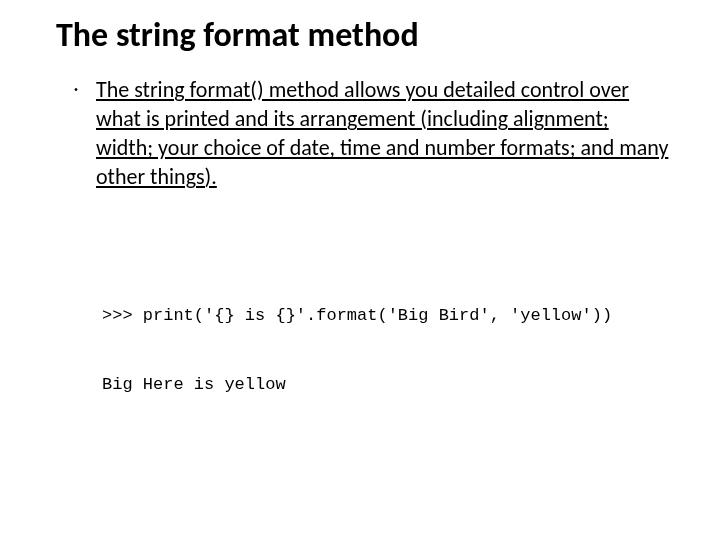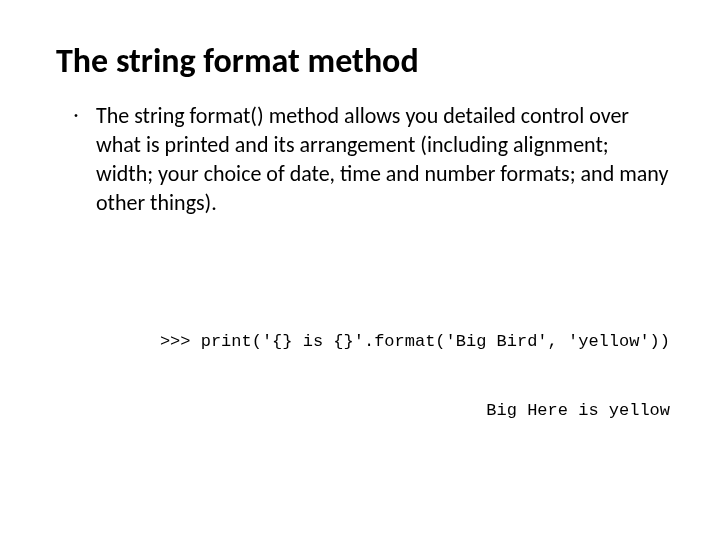--- a/index.html
+++ b/index.html
@@ -1,32 +1,33 @@
 <!DOCTYPE html>
 <html><head>
 <meta charset="utf-8">
 <style>
   * { margin: 0; padding: 0; box-sizing: border-box; }
   html, body { width: 720px; height: 540px; background: #ffffff; font-family: Calibri, "Segoe UI", Arial, sans-serif; color: #000; }
   .slide {
     width: 720px;
     height: 540px;
-    padding: 42px 50px 40px 56px;
+    padding: 16px 50px 40px 56px;
     position: relative;
   }
   .title {
     font-size: 34px;
     font-weight: 700;
     margin-bottom: 22px;
     line-height: 1.1;
   }
   .bullets {
     list-style: none;
     padding-left: 18px;
     margin-bottom: 22px;
+    text-decoration: underline;
   }
   .bullets li {
     position: relative;
     font-size: 22px;
     line-height: 1.32;
     padding-left: 22px;
     margin-bottom: 4px;
   }
   .bullets li::before {
     content: "•";
@@ -37,21 +38,21 @@
     line-height: 1;
     color: #000;
   }
   .codeblock {
     margin-left: 46px;
     font-family: "Courier New", Courier, monospace;
     font-size: 17px;
     line-height: 1.35;
     white-space: pre;
   }
-  .code-group { margin-bottom: 4px; text-align: right; }
+  .code-group { margin-bottom: 4px; }
 </style>
 </head>
 <body>
 
 <div class="slide">
   <h1 class="title">The string format method</h1>
 
   <ul class="bullets">
     <li>The string format() method allows you detailed control over what is printed and its arrangement (including alignment; width; your choice of date, time and number formats; and many other things).</li>
   </ul>

